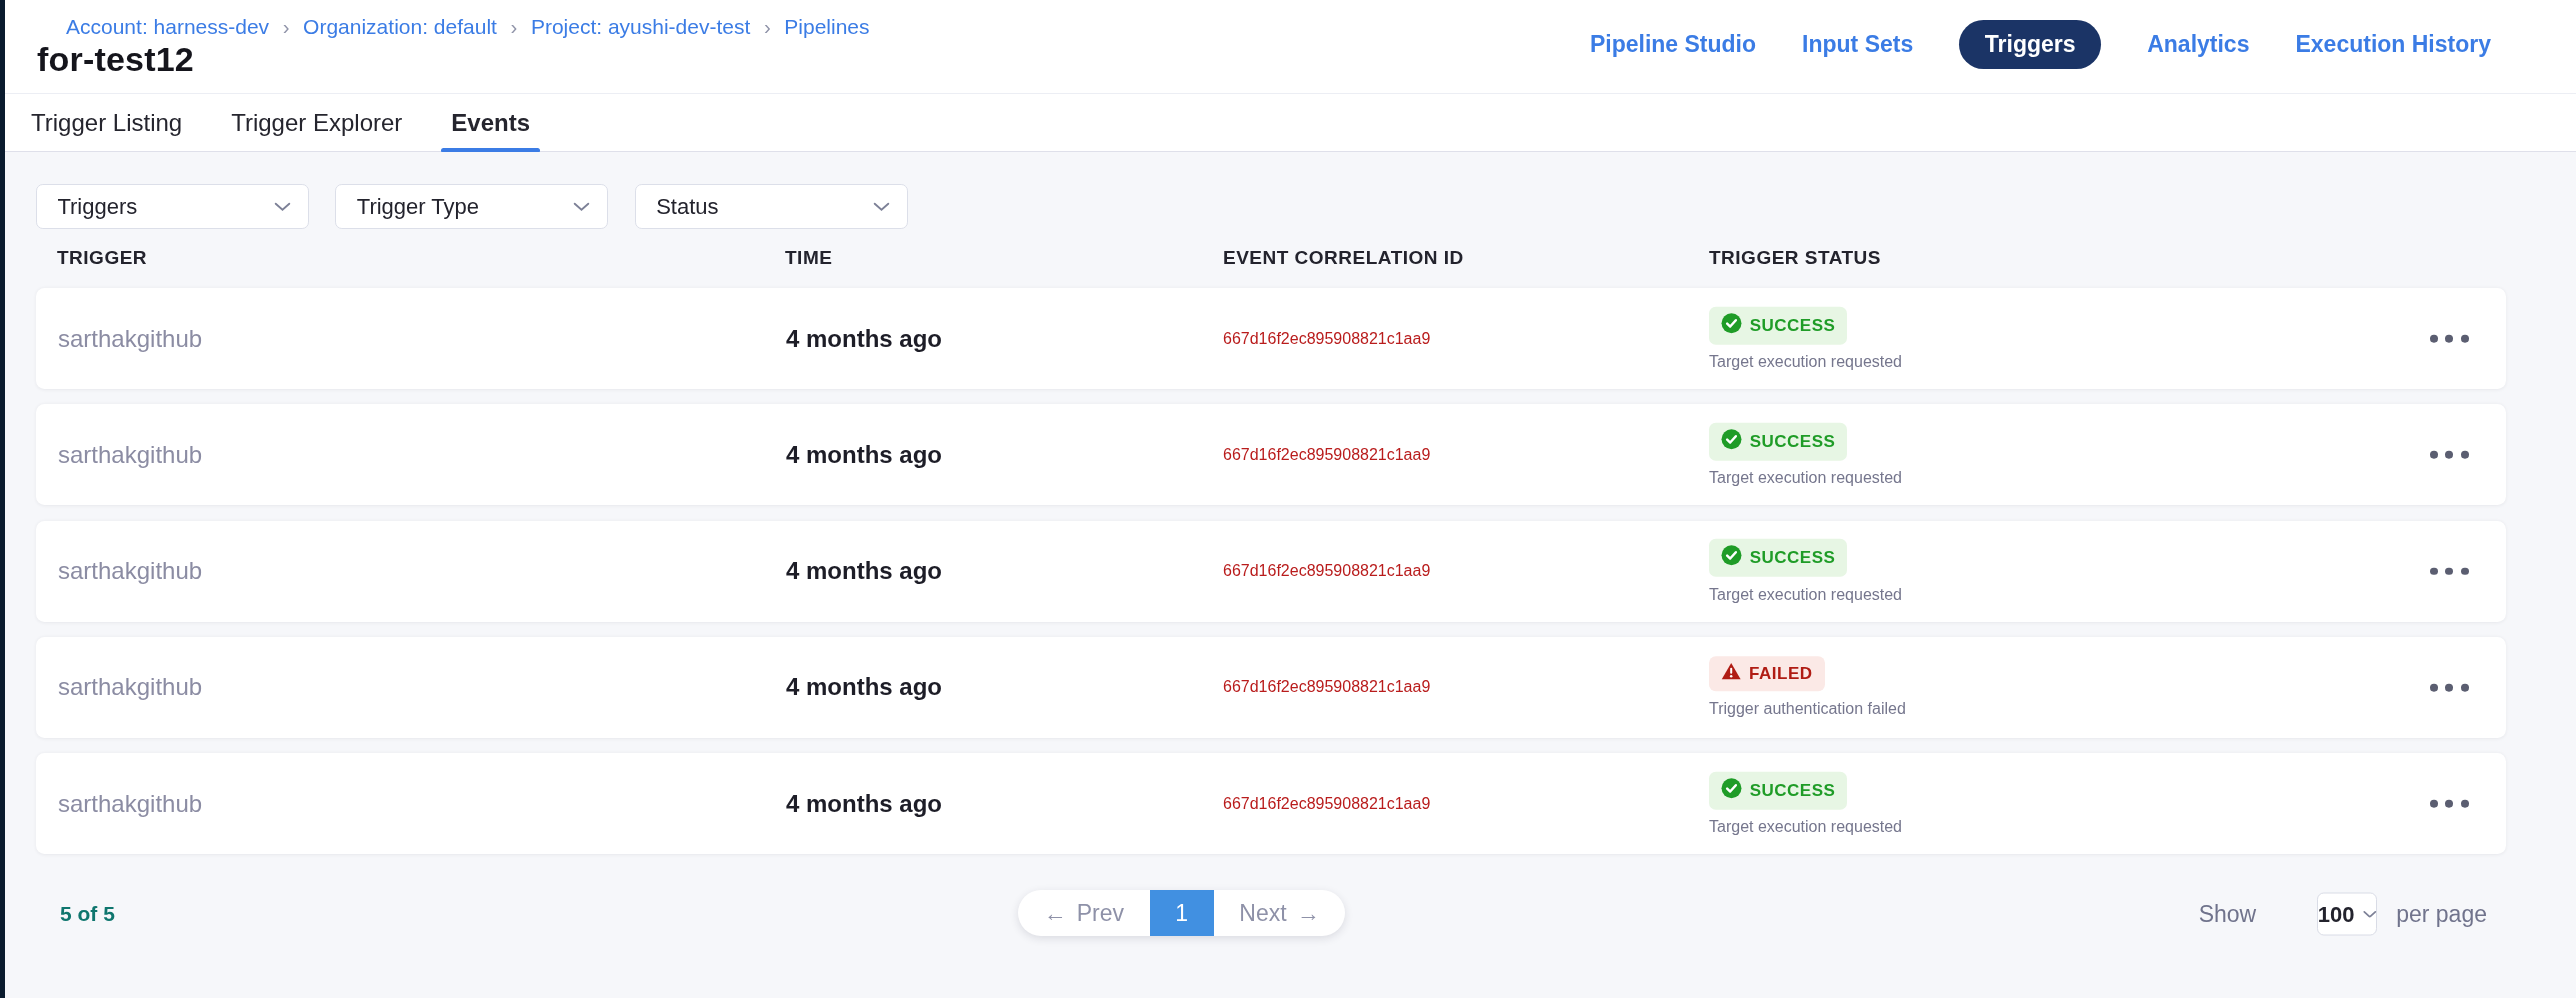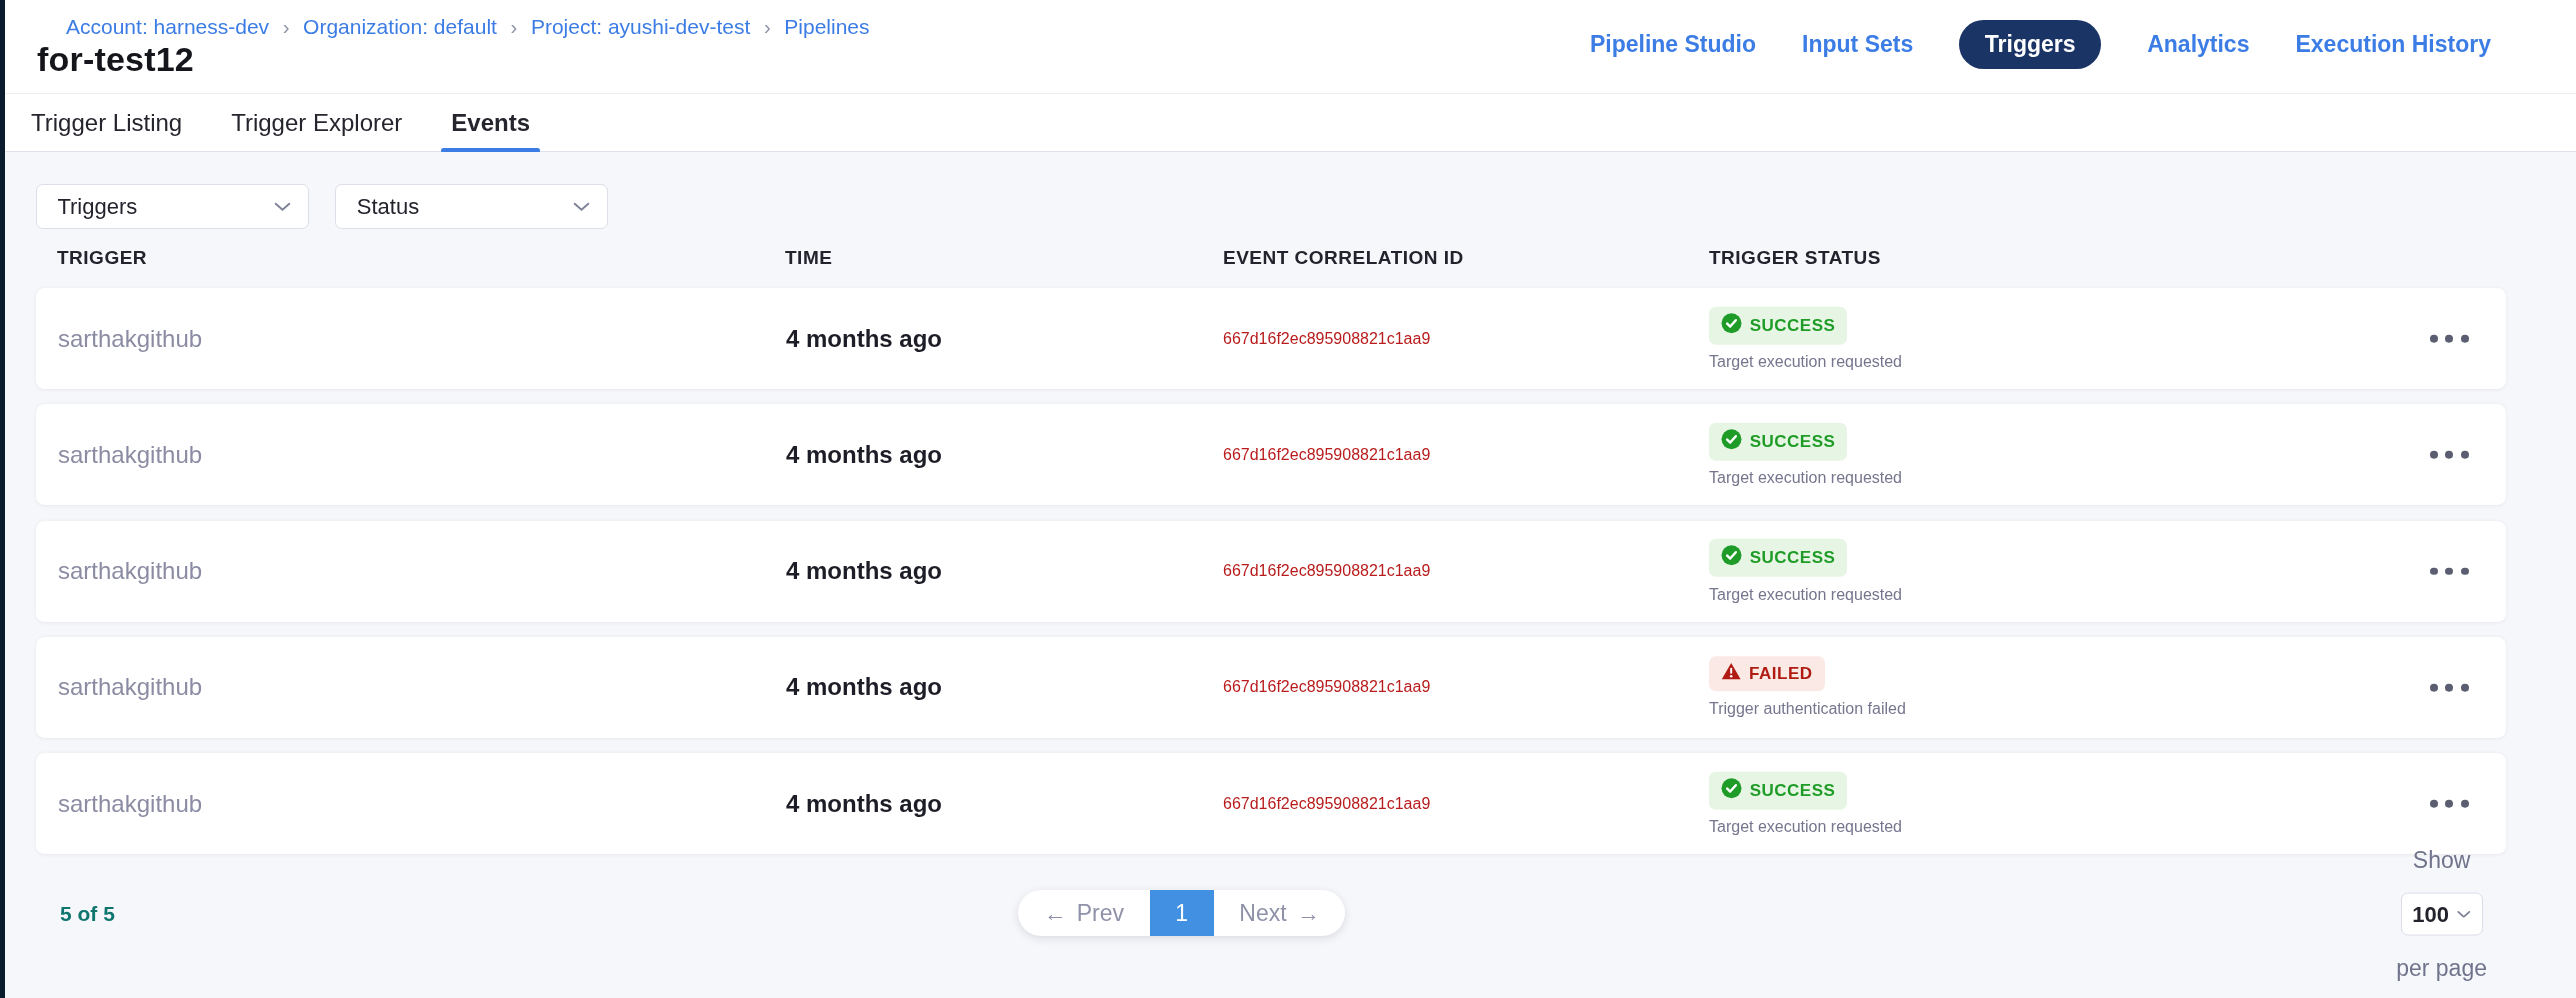--- a/index.html
+++ b/index.html
@@ -78,25 +78,25 @@
   .pager { position:absolute; left:1018px; top:0; height:46px; background:#fff;
            border-radius:851px; box-shadow:0 2.6px 8.5px rgba(40,41,61,.13);
            display:flex; align-items:stretch; overflow:hidden; }
   .pager-btn { display:flex; align-items:center; gap:10.2px; padding:0 25.6px;
                font-size:23px; color:#8e91a8; cursor:pointer; }
   .pager-page { width:64px; background:var(--pagination-blue,#4190e1); color:#fff;
                 display:flex; align-items:center; justify-content:center;
                 font-size:23px; cursor:pointer; }
   .page-size { position:absolute; right:89px; top:50%; transform:translateY(-50%);
                display:flex; align-items:center; gap:19px; font-size:23px;
-               color:#70738c;flex-direction:column; }
-  .size-select { width:82px; height:43px; border:1.7px solid #d9dce6;
+               color:#70738c; }
+  .size-select { width:60px; height:43px; border:1.7px solid #d9dce6;
                  border-radius:6.8px; background:#fff; display:flex;
                  align-items:center; justify-content:center; gap:8.5px;
-                 font-size:22px; color:#23232d; font-weight:600; cursor:pointer; }
+                 font-size:22px; color:#23232d; font-weight:600; cursor:pointer;margin-left:42px; }
   .chev svg { display:block; }
 </style>
 </head>
 <body>
 
 <div class="stage">
   <div class="nav-edge"></div>
 
   <div class="header">
     <div class="breadcrumb">
@@ -128,20 +128,28 @@
     <div class="filters">
         <div class="dropdown">
           <span class="dd-label">Triggers</span>
           <span class="chev">
             <svg width="17" height="9.4" viewBox="0 0 20 11">
               <path d="M2 2 L10 9 L18 2" fill="none" stroke="#7d8197" stroke-width="2.2" stroke-linecap="round"></path>
             </svg>
           </span>
         </div>
         <div class="dropdown">
+          <span class="dd-label">Trigger Type</span>
+          <span class="chev">
+            <svg width="17" height="9.4" viewBox="0 0 20 11">
+              <path d="M2 2 L10 9 L18 2" fill="none" stroke="#7d8197" stroke-width="2.2" stroke-linecap="round"></path>
+            </svg>
+          </span>
+        </div>
+        <div class="dropdown">
           <span class="dd-label">Status</span>
           <span class="chev">
             <svg width="17" height="9.4" viewBox="0 0 20 11">
               <path d="M2 2 L10 9 L18 2" fill="none" stroke="#7d8197" stroke-width="2.2" stroke-linecap="round"></path>
             </svg>
           </span>
         </div>
       </div>
     <div class="thead">
         <span class="th" style="left: 57px;">TRIGGER</span>

